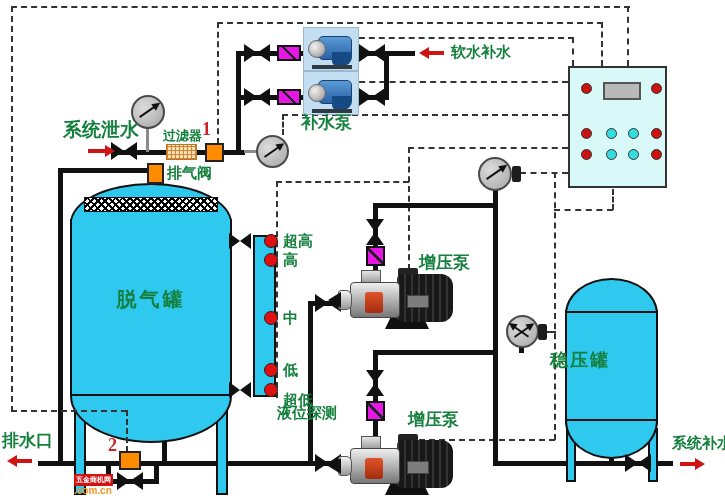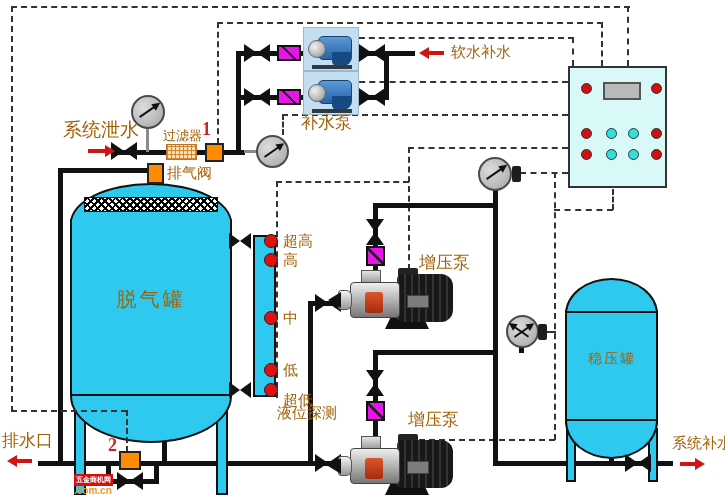--- a/index.html
+++ b/index.html
@@ -32,21 +32,21 @@
   .needle{position:absolute;left:16%;top:48%;width:60%;height:2px;background:#111;transform:rotate(-35deg);}
   .needle:after{content:"";position:absolute;right:-7px;top:-3px;
      border-left:8px solid #111;border-top:4px solid transparent;border-bottom:4px solid transparent;}
   .needle.rev{transform:rotate(35deg);}
   .needle.rev:after{right:auto;left:-7px;border-left:none;
      border-right:8px solid #111;border-top:4px solid transparent;border-bottom:4px solid transparent;}
   .gattach{background:#1d1d1d;border-radius:2px;}
   .led{width:11px;height:11px;border-radius:50%;border:1.5px solid #333;}
   .led.red{background:#cc1111;}
   .led.cyan{background:#35dede;}
-  .lbl{color:#a16207;font-weight:normal;white-space:nowrap;line-height:1.1;}
+  .lbl{color:#15803d;font-weight:bold;white-space:nowrap;line-height:1.1;}
   .red-num{color:#c22;font-weight:bold;font-family:"Liberation Serif",serif;font-size:18px;}
   .ar{height:4px;background:#cf1414;}
   .ar:before,.ar:after{content:none;}
   .ar.r:after{content:"";position:absolute;right:-9px;top:-4px;
      border-left:10px solid #cf1414;border-top:6px solid transparent;border-bottom:6px solid transparent;}
   .ar.l:before{content:"";position:absolute;left:-9px;top:-4px;
      border-right:10px solid #cf1414;border-top:6px solid transparent;border-bottom:6px solid transparent;}
   .bhead{width:0;height:0;border-right:13px solid #111;border-top:8px solid transparent;border-bottom:8px solid transparent;}
   .dot{width:14px;height:14px;background:#e01010;border:1.5px solid #222;border-radius:50%;}
   .mp-sq{background:#c2def0;border:1px solid #9ab8cc;}
@@ -133,21 +133,21 @@
   <div class="abs dash-h" style="left:11px;top:410px;width:116px;"></div>
   <div class="abs dash-v" style="left:126px;top:410px;height:42px;"></div>
 
   <div class="abs tank" style="left:566px;top:428px;width:10px;height:54px;"></div>
   <div class="abs tank" style="left:648px;top:428px;width:10px;height:54px;"></div>
   <div class="abs tank" style="left:565px;top:278px;width:93px;height:36px;border-radius:50% 50% 0 0/100% 100% 0 0;border-bottom:none;"></div>
   <div class="abs tank" style="left:565px;top:310px;width:93px;height:114px;border-top:none;border-bottom:none;"></div>
   <div class="abs tank" style="left:565px;top:421px;width:93px;height:38px;border-radius:0 0 50% 50%/0 0 100% 100%;border-top:none;"></div>
   <div class="abs" style="left:567px;top:311px;width:89px;height:2px;background:#111;"></div>
   <div class="abs" style="left:567px;top:419px;width:89px;height:2px;background:#111;"></div>
-  <div class="abs lbl" style="left:568px;top:351px;width:88px;text-align:center;font-size:14px;letter-spacing:2px;">稳压罐</div>
+  <div class="abs lbl" style="left:536px;top:351px;width:88px;text-align:center;font-size:18px;letter-spacing:2px;">稳压罐</div>
 
   <div class="abs tank" style="left:253px;top:235px;width:23px;height:162px;"></div>
   <div class="abs valve small" style="left:229px;top:233px;"></div>
   <div class="abs valve small" style="left:229px;top:382px;"></div>
   <div class="abs dot" style="left:264px;top:234px;"></div>
   <div class="abs dot" style="left:264px;top:253px;"></div>
   <div class="abs dot" style="left:264px;top:311px;"></div>
   <div class="abs dot" style="left:264px;top:363px;"></div>
   <div class="abs dot" style="left:264px;top:383px;"></div>
   <div class="abs lbl" style="left:283px;top:233px;font-size:15px;">超高</div>

